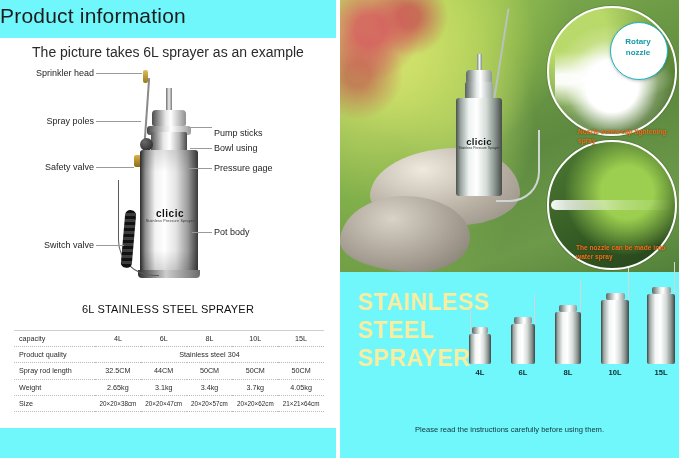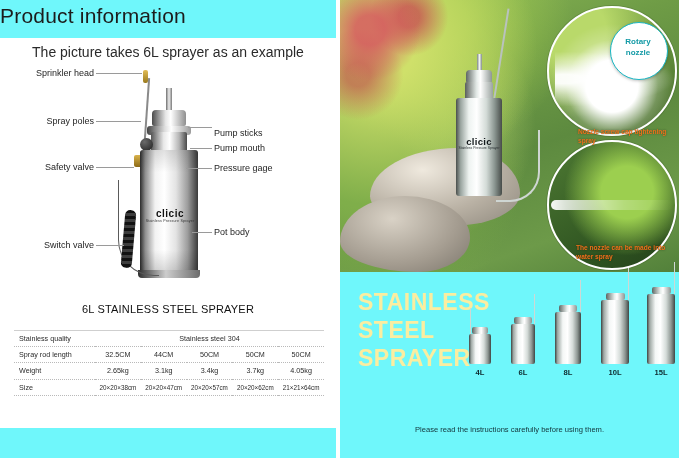--- a/index.html
+++ b/index.html
@@ -300,35 +300,43 @@
       <div class="lbl lbl-l" style="left:8px;top:102px;width:86px;">Safety valve</div>
       <div class="leader" style="left:96px;top:107px;width:38px;"></div>
 
       <div class="lbl lbl-l" style="left:4px;top:180px;width:90px;">Switch valve</div>
       <div class="leader" style="left:96px;top:185px;width:28px;"></div>
 
       <div class="leader" style="left:188px;top:67px;width:24px;"></div>
       <div class="lbl" style="left:214px;top:68px;">Pump sticks</div>
 
       <div class="leader" style="left:190px;top:88px;width:22px;"></div>
-      <div class="lbl" style="left:214px;top:83px;">Pump mouth</div>
+      <div class="lbl" style="left:214px;top:83px;">Bowl using</div>
 
       <div class="leader" style="left:186px;top:108px;width:26px;"></div>
       <div class="lbl" style="left:214px;top:103px;">Pressure gage</div>
 
       <div class="leader" style="left:192px;top:172px;width:20px;"></div>
       <div class="lbl" style="left:214px;top:167px;">Pot body</div>
     </div>
 
     <div class="caption">6L STAINLESS STEEL SPRAYER</div>
 
     <table class="spec">
       <tbody>
+          <tr>
+        <td class="rowhdr">capacity</td>
+        <td>4L</td>
+        <td>6L</td>
+        <td>8L</td>
+        <td>10L</td>
+        <td>15L</td>
+      </tr>
       <tr>
-        <td class="rowhdr">Stainless quality</td>
+        <td class="rowhdr">Product quality</td>
         <td class="span5" colspan="5">Stainless steel 304</td>
       </tr>
       <tr>
         <td class="rowhdr">Spray rod length</td>
         <td>32.5CM</td>
         <td>44CM</td>
         <td>50CM</td>
         <td>50CM</td>
         <td>50CM</td>
       </tr>

